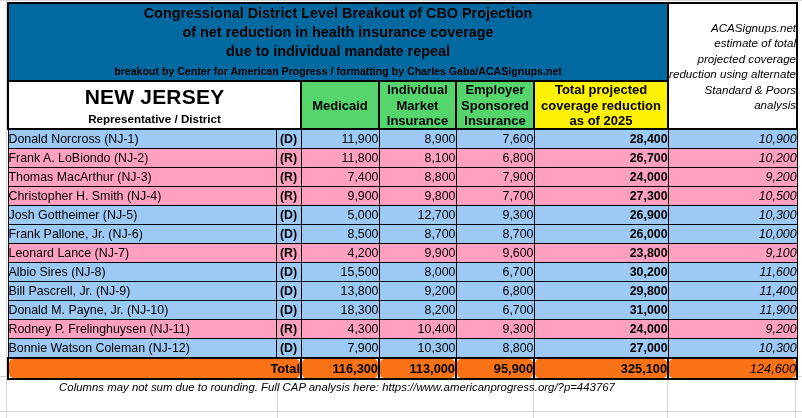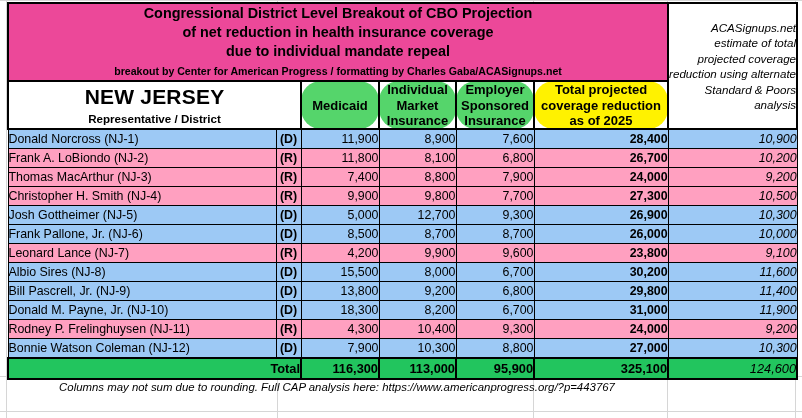--- a/index.html
+++ b/index.html
@@ -51,21 +51,21 @@
     width: 789px;
   }
   table.main td {
     border: 1px solid #000000;
     padding: 0;
     vertical-align: middle;
   }
 
   
   .title-cell {
-    background: #ec4899;
+    background: #0369a1;
     text-align: center;
     padding: 3px 4px 5px 4px;
     border-width: 2px !important;
   }
   .title-l1, .title-l2, .title-l3 {
     font-size: 14.4px;
     font-weight: bold;
     line-height: 1.33;
     white-space: nowrap;
   }
@@ -106,33 +106,32 @@
     line-height: 1.3;
     padding-top: 1px;
   }
   .hdr {
     text-align: center;
     font-weight: bold;
     font-size: 13px;
     line-height: 1.18;
     padding: 2px 2px;
     border-width: 2px !important;
-    border-radius: 20px;
   }
   .hdr-green { background: #55D56B; }
   .hdr-yellow { background: #FFF200; }
 
   
   tr.datarow td {
     height: 18px;
     font-size: 12.4px;
   }
   .c-blue { background: #9DC9F5; }
   .c-pink { background: #FFA0C0; }
-  .c-yellow { background: #22c55e; }
+  .c-yellow { background: #f97316; border-radius: 8px; }
 
   .rep {
     font-weight: normal;
     padding: 0 3px 0 4px;
     white-space: nowrap;
   }
   .party {
     text-align: center;
     font-weight: bold;
     padding: 0 1px;

